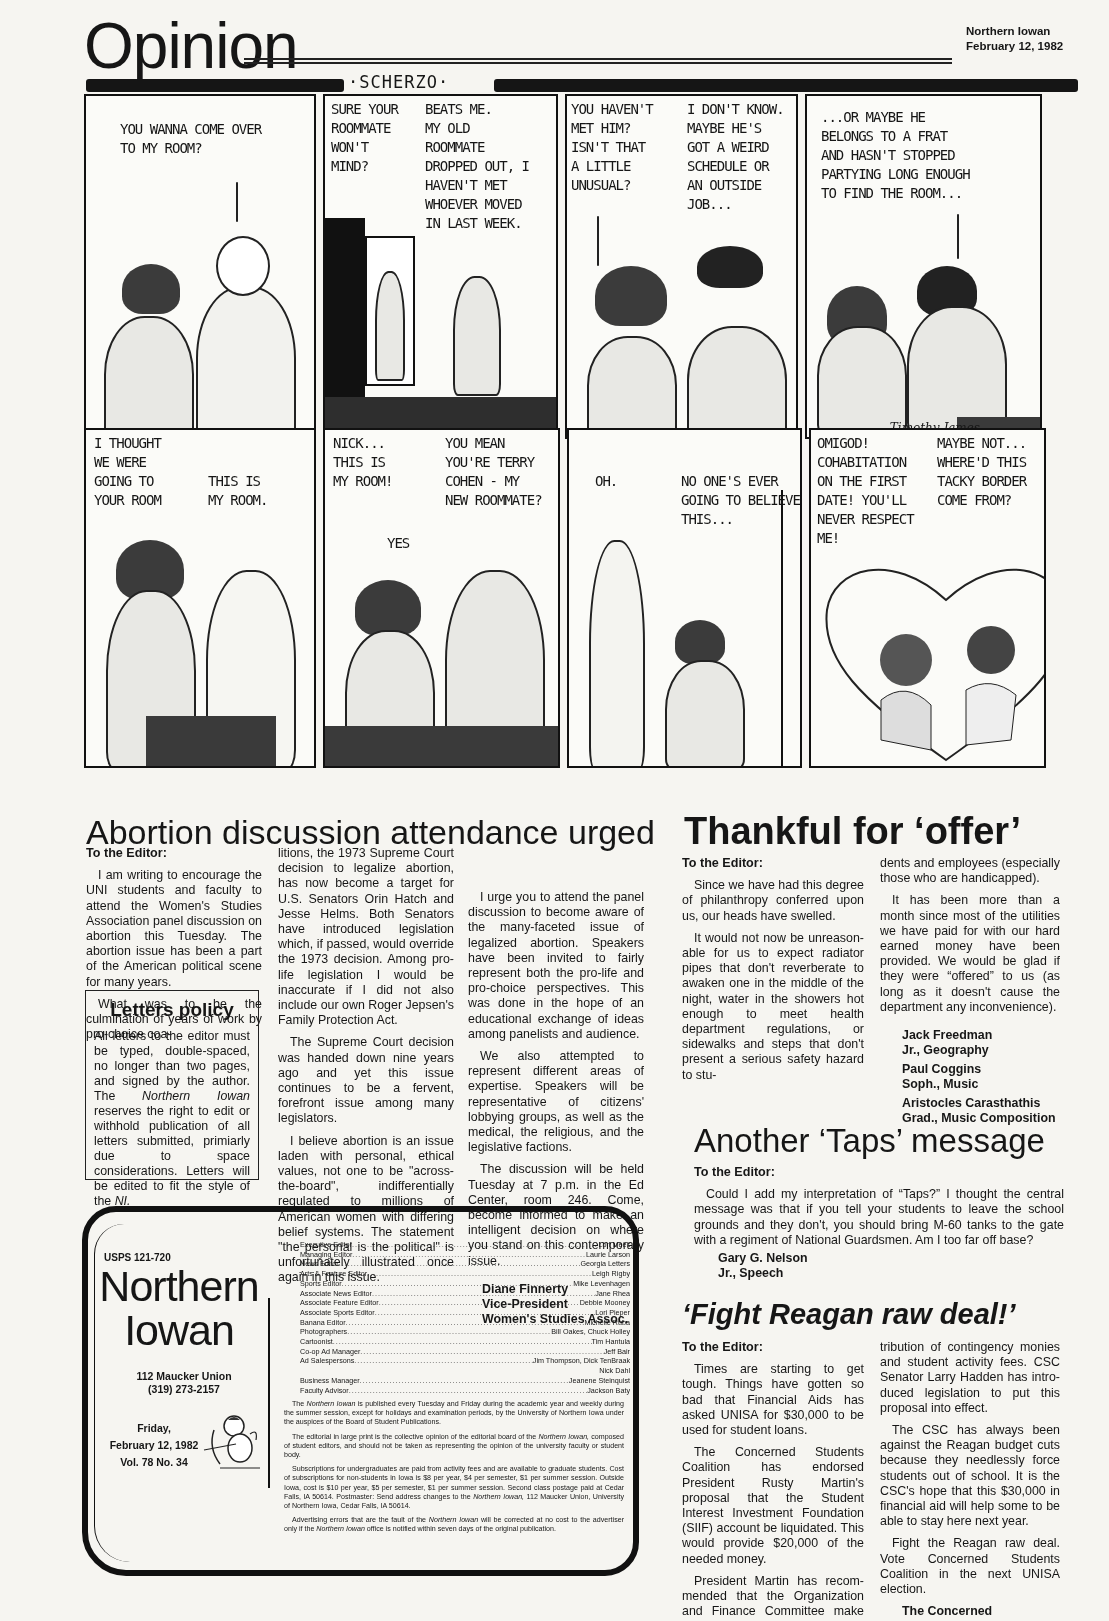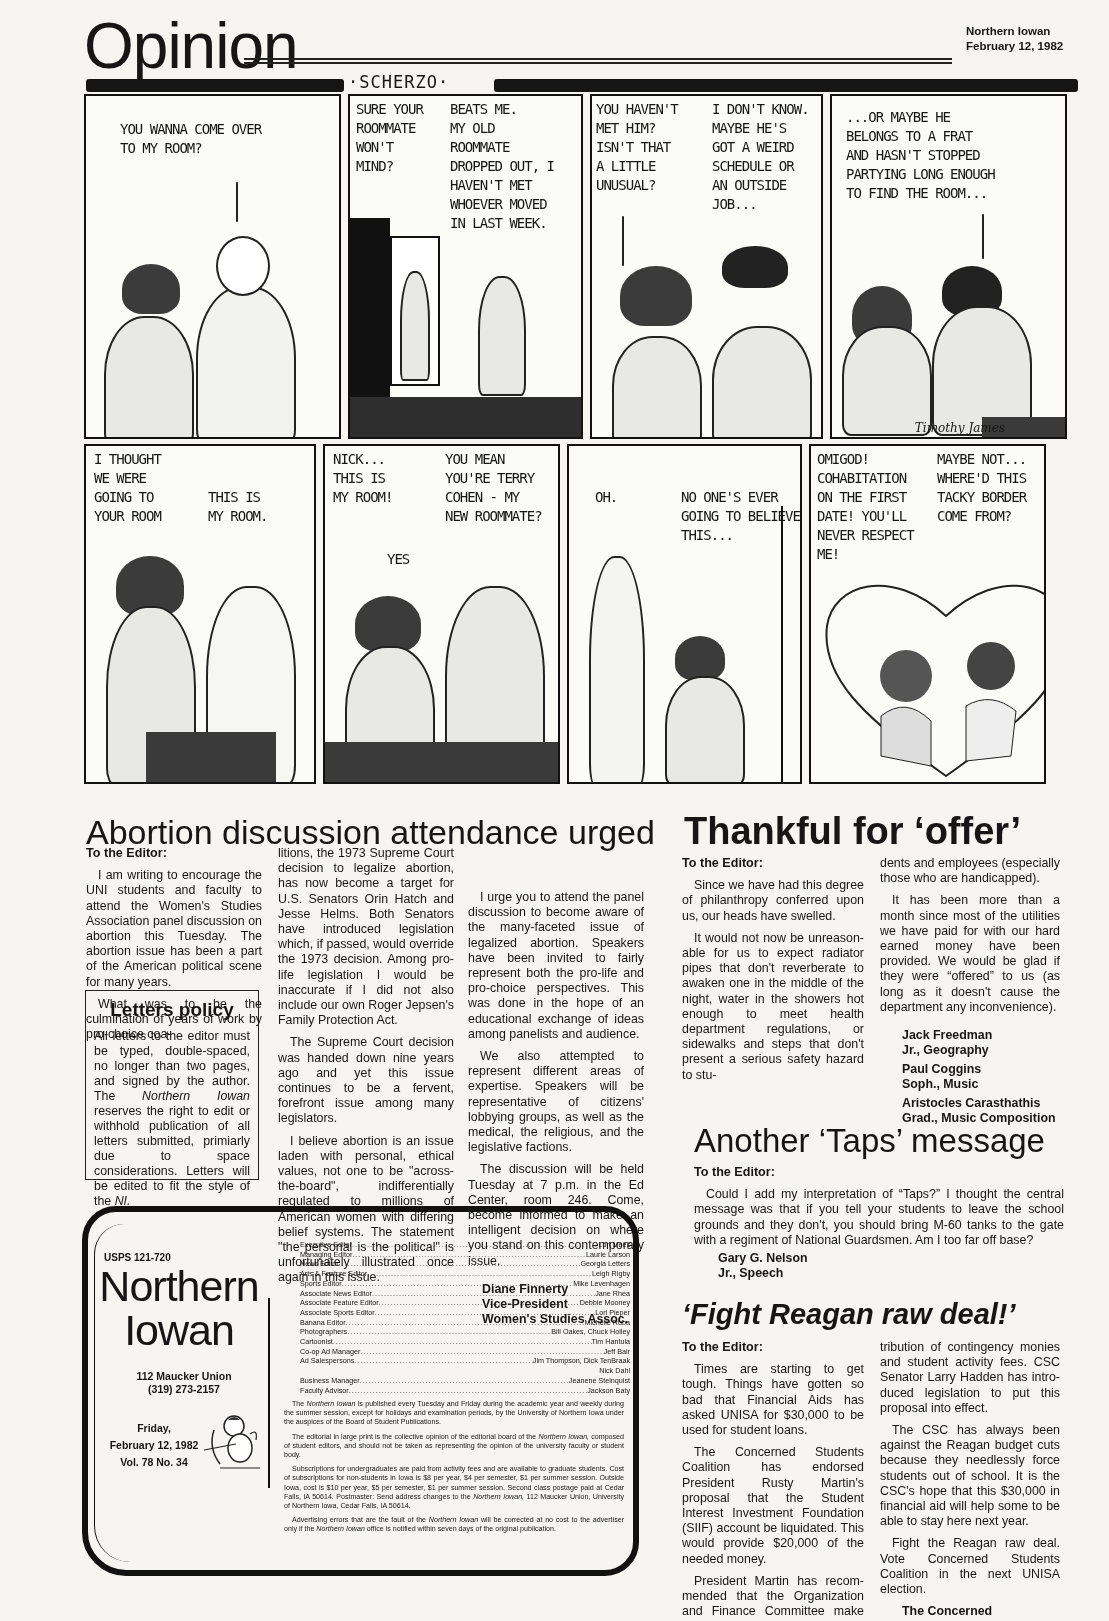--- a/index.html
+++ b/index.html
@@ -69,21 +69,21 @@
 <div class="hdr-rule"></div>
 <div class="hdr-meta">
   <div>Northern Iowan</div>
   <div>February 12, 1982</div>
 </div>
 <div class="scherzo-bar" style="left:86px;width:258px;"></div>
 <div class="scherzo-label">·SCHERZO·</div>
 <div class="scherzo-bar" style="left:494px;width:584px;"></div>
 
 <div class="comic-row" style="top:94px;">
-  <div class="panel" style="width:257px;height:345px;">
+  <div class="panel" style="width:232px;height:345px;">
     <div class="bubble" style="left:34px;top:24px;">You wanna come over
 to my room?</div>
     <div class="tail" style="left:150px;top:86px;height:40px;"></div>
     <div class="figure" style="left:18px;top:220px;width:90px;height:130px;"></div>
     <div class="hair" style="left:36px;top:168px;width:58px;height:50px;"></div>
     <div class="figure" style="left:110px;top:190px;width:100px;height:160px;background:#f2f2ee;"></div>
     <div class="head" style="left:130px;top:140px;width:54px;height:60px;"></div>
   </div>
   <div class="panel" style="width:235px;height:345px;">
     <div class="bubble" style="left:6px;top:4px;">Sure your
@@ -130,21 +130,21 @@
     <div class="tail" style="left:150px;top:118px;height:45px;"></div>
     <div class="hair" style="left:20px;top:190px;width:60px;height:60px;"></div>
     <div class="figure" style="left:10px;top:230px;width:90px;height:110px;"></div>
     <div class="hair" style="left:110px;top:170px;width:60px;height:50px;background:#222;"></div>
     <div class="figure" style="left:100px;top:210px;width:100px;height:130px;"></div>
     <div class="ground" style="height:20px;left:150px;"></div>
     <div class="signature">Timothy James</div>
   </div>
 </div>
 
-<div class="comic-row" style="top:444px;">
+<div class="comic-row" style="top:428px;">
   <div class="panel" style="width:232px;height:340px;">
     <div class="bubble" style="left:8px;top:4px;">I thought
 we were
 going to
 your room</div>
     <div class="bubble" style="left:122px;top:42px;">This is
 my room.</div>
     <div class="hair" style="left:30px;top:110px;width:68px;height:60px;"></div>
     <div class="figure" style="left:20px;top:160px;width:90px;height:180px;"></div>
     <div class="figure" style="left:120px;top:140px;width:90px;height:200px;background:#f6f6f2;"></div>

